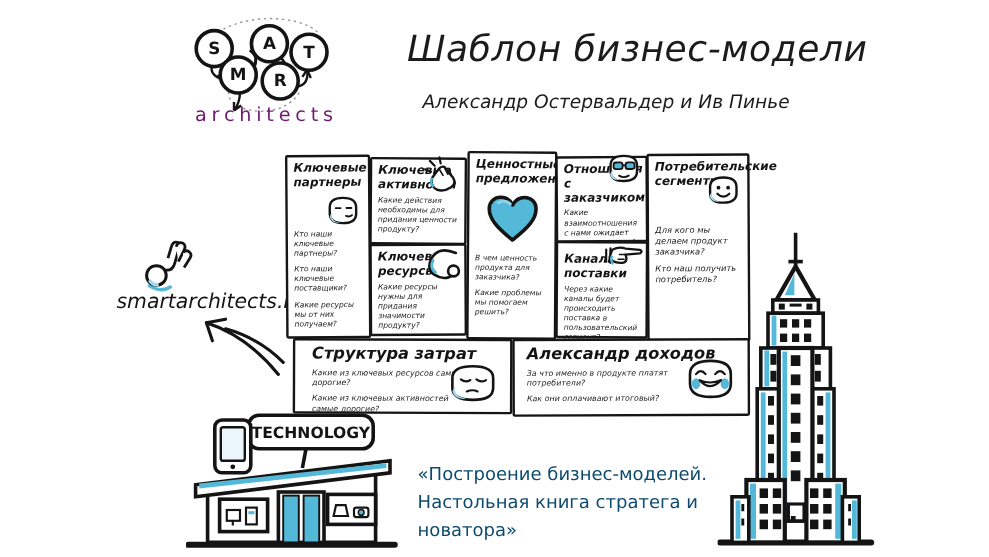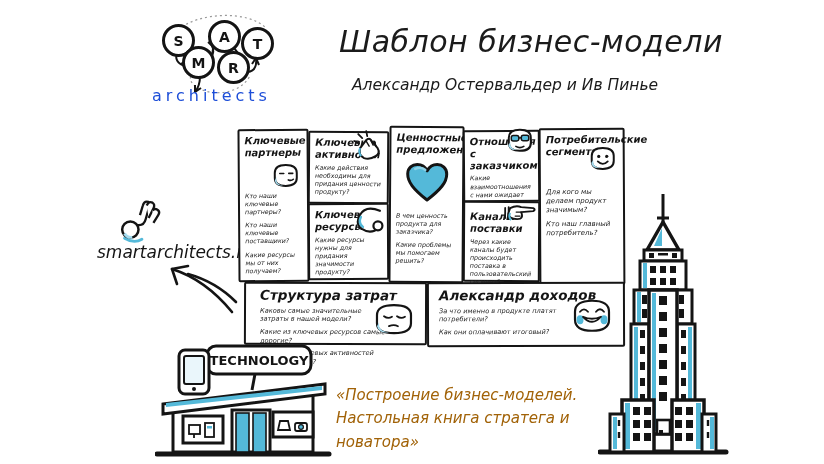--- a/index.html
+++ b/index.html
@@ -8,22 +8,22 @@
     font-family:"DejaVu Sans",sans-serif;color:#1b1b1b;
   }
   
   #logo{position:absolute;left:138px;top:10px;width:170px;height:108px;}
   .logo-circle{
     position:absolute;width:27px;height:27px;border:3px solid #141414;border-radius:50%;
     background:#fff;display:flex;align-items:center;justify-content:center;
     font-weight:bold;font-size:14px;color:#141414;z-index:2;
   }
   #logo-name{
-    position:absolute;left:14px;top:76px;width:140px;
-    font-size:16px;letter-spacing:4px;color:#1d4ed8;
+    position:absolute;left:14px;top:76px;width:140px;text-align:center;
+    font-size:16px;letter-spacing:4px;color:#701a75;
   }
   
   #main-title{
     position:absolute;left:338px;top:24px;width:386px;text-align:center;
     font-size:30px;font-style:italic;font-weight:400;letter-spacing:.5px;color:#1b1b1b;
   }
   #subtitle{
     position:absolute;left:352px;top:76px;width:360px;
     font-size:15.5px;font-style:italic;color:#1b1b1b;
   }
@@ -42,22 +42,22 @@
   .bigcell .q{font-size:6.6px;margin:0 0 4px;}
   .icon{position:absolute;}
   .centered{text-align:center;}
   
   #website{
     position:absolute;left:97px;top:242px;width:150px;text-align:center;
     font-size:17px;font-style:italic;font-weight:500;color:#141414;
   }
   
   #quote{
-    position:absolute;left:336px;top:384px;width:290px;
-    font-size:15px;font-style:italic;line-height:1.55;color:#a16207;
+    position:absolute;left:348px;top:384px;width:290px;
+    font-size:15px;line-height:1.55;color:#0c4a6e;
   }
   svg{display:block;}
   .svg-abs{position:absolute;}
 </style>
 </head>
 <body>
 
 <div id="stage">
 
   <div id="logo">
@@ -174,35 +174,34 @@
     <div class="cell" style="left:539px;top:128px;width:86px;height:157px;transform:rotate(-.3deg);">
       <h3 style="width:56px;">Потребительские сегменты</h3>
       <svg class="icon" style="right:4px;top:14px;" width="32" height="30" viewBox="0 0 32 30">
         <path d="M5 12 q0 -8 11 -8 q11 0 11 8 l0 5 q0 8 -11 8 q-11 0 -11 -8 z" fill="#fff" stroke="#141414" stroke-width="2"></path>
         <path d="M6.5 16 q-1 7 6.5 8 q-7.5 1 -8.5 -5 z" fill="#a5dbee"></path>
         <circle cx="12" cy="12.5" r="1.6" fill="#141414"></circle>
         <circle cx="20" cy="12.5" r="1.6" fill="#141414"></circle>
         <path d="M11 17.5 q5 5 10 0" fill="none" stroke="#141414" stroke-width="1.8" stroke-linecap="round"></path>
       </svg>
       <div style="margin-top:30px;">
-        <p class="q" style="font-size:7px;">Для кого мы делаем продукт значимым?</p>
-        <p class="q" style="font-size:7px;">Кто наш главный потребитель?</p>
+        <p class="q" style="font-size:7px;">Для кого мы делаем продукт заказчика?</p>
+        <p class="q" style="font-size:7px;">Кто наш получить потребитель?</p>
       </div>
     </div>
 
     <div class="cell bigcell" style="left:244px;top:282px;width:183px;height:63px;transform:rotate(.2deg);padding-left:14px;">
       <h3>Структура затрат</h3>
       <svg class="icon" style="right:8px;top:16px;" width="46" height="40" viewBox="0 0 46 40">
         <path d="M6 15 q0 -10 17 -10 q17 0 17 10 l0 8 q0 10 -17 10 q-17 0 -17 -10 z" fill="#fff" stroke="#141414" stroke-width="2.2"></path>
         <path d="M8 22 q-1 9 10 10 q-10 1.5 -12 -6 z" fill="#a5dbee"></path>
         <path d="M13 16 q4 3 8 .5 M26 16 q4 3 8 .5" fill="none" stroke="#141414" stroke-width="1.8" stroke-linecap="round"></path>
         <path d="M18 26 q5 -2 9 0" fill="none" stroke="#141414" stroke-width="1.8" stroke-linecap="round"></path>
       </svg>
       <div style="width:128px;">
-        <p class="q">Каковы самые значительные затраты в нашей модели?</p>
         <p class="q">Какие из ключевых ресурсов самые дорогие?</p>
         <p class="q">Какие из ключевых активностей самые дорогие?</p>
       </div>
     </div>
 
     <div class="cell bigcell" style="left:427px;top:282px;width:198px;height:65px;transform:rotate(-.2deg);padding-left:10px;">
       <h3>Александр доходов</h3>
       <svg class="icon" style="right:8px;top:12px;" width="46" height="42" viewBox="0 0 46 42">
         <path d="M6 16 q0 -11 17 -11 q17 0 17 11 l0 8 q0 11 -17 11 q-17 0 -17 -11 z" fill="#fff" stroke="#141414" stroke-width="2.2"></path>
         <ellipse cx="11" cy="24" rx="3.5" ry="4.5" fill="#54b9d9"></ellipse>

